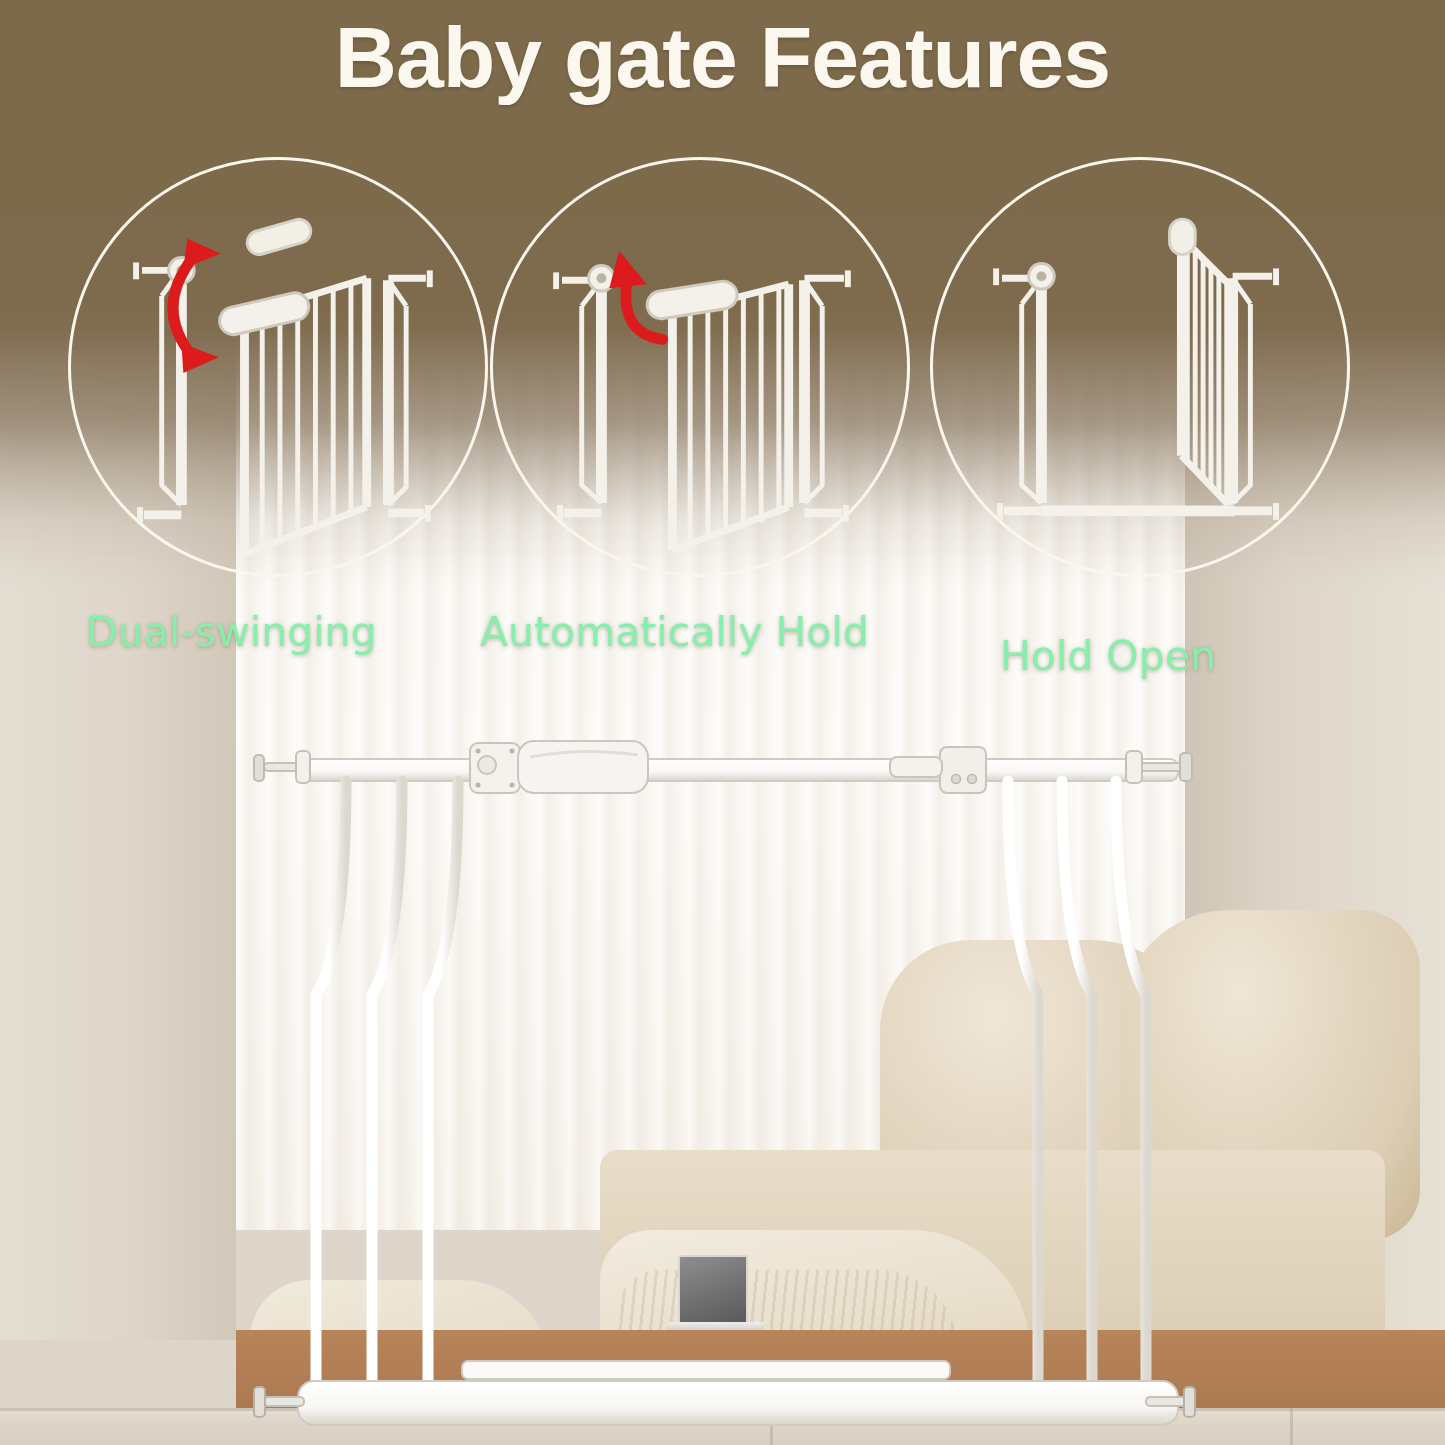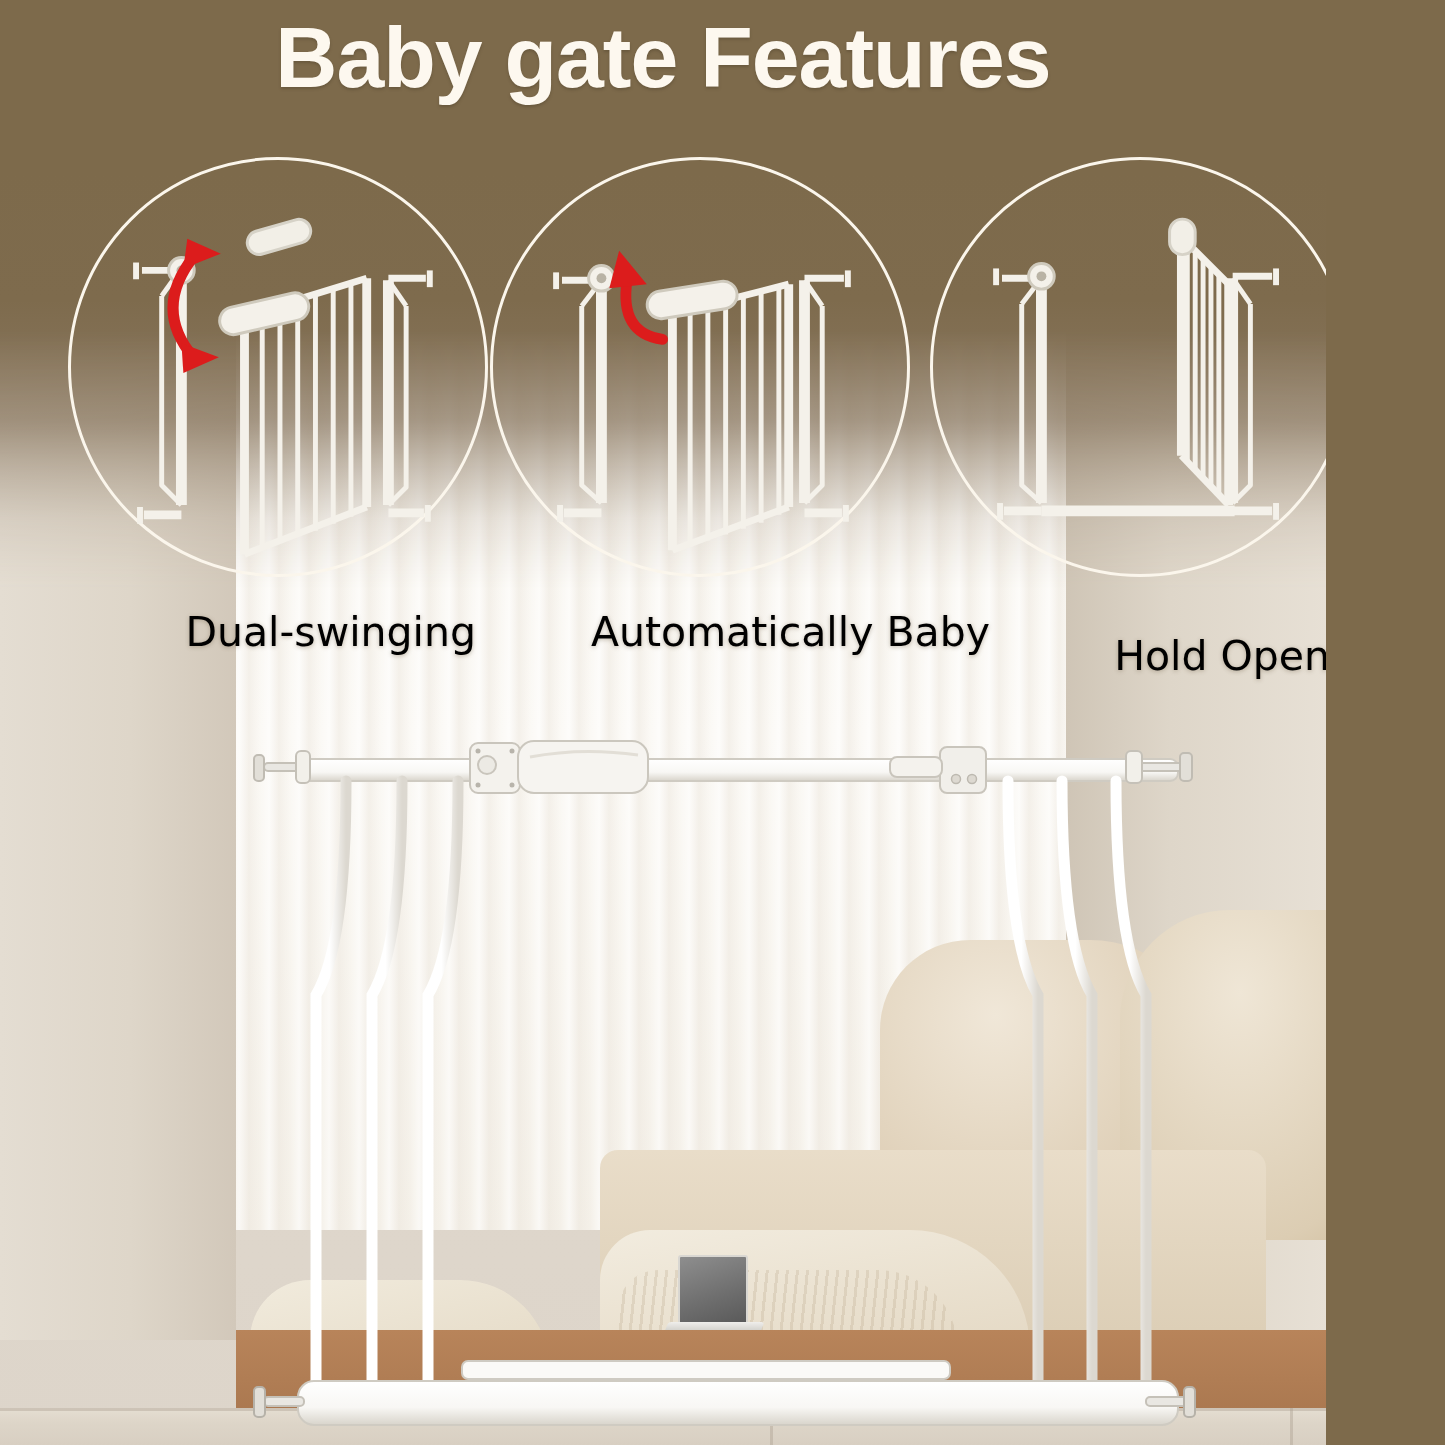--- a/index.html
+++ b/index.html
@@ -1,21 +1,21 @@
 <!DOCTYPE html>
 <html><head>
 <meta charset="utf-8">
 <style>
   html,body{margin:0;padding:0;}
   body{
     width:1445px;height:1445px;overflow:hidden;
     font-family:"Liberation Sans","DejaVu Sans",sans-serif;
     background:#7d6a4b;
   }
-  #stage{position:relative;width:1326px;height:1445px;overflow:hidden;}
+  #stage{position:relative;width:1445px;height:1445px;overflow:hidden;}
 
   
   .bg-grad{
     position:absolute;inset:0;
     background:linear-gradient(180deg,
       #7d6a4b 0px, #7d6a4b 170px, #7e6b4d 300px,
       #8a7861 430px, #9d8d79 500px, #b3a694 560px,
       #c6bbab 620px, #d3cabb 700px, #dad2c5 820px,
       #ddd5ca 1000px, #ded6cb 1260px, #ddd5ca 1445px);
   }
@@ -99,21 +99,21 @@
     position:absolute;width:420px;height:420px;border-radius:50%;
     border:3px solid #fbf6ec;box-sizing:border-box;
   }
   .c1{left:68px;top:157px;}
   .c2{left:490px;top:157px;}
   .c3{left:930px;top:157px;}
   .circle svg{position:absolute;left:0;top:0;width:100%;height:100%;overflow:visible;}
 
   
   .caption{
-    position:absolute;text-align:right;color:#000000;
+    position:absolute;text-align:left;color:#86efac;
     font-size:41px;line-height:1.18;font-weight:normal;
     font-family:"DejaVu Sans","Liberation Sans",sans-serif;
     text-shadow:0 1px 4px rgba(120,105,80,.45);
   }
   .cap1{left:86px;top:608px;width:390px;}
   .cap2{left:480px;top:608px;width:510px;}
   .cap3{left:1000px;top:632px;width:330px;}
 
   
   .gate-main{position:absolute;left:250px;top:735px;width:950px;height:700px;}
@@ -286,21 +286,21 @@
 
         <rect x="240" y="60" width="26" height="36" rx="13" fill="#f2efe7" stroke="#d6d2c7" stroke-width="3"></rect>
       </g>
     </svg>
   </div>
 
   <div class="caption cap1">
     <div>Dual-swinging</div>
   </div>
   <div class="caption cap2">
-    <div>Automatically Baby</div>
+    <div>Automatically Hold</div>
   </div>
   <div class="caption cap3">
     <div>Hold Open</div>
   </div>
 
   <div class="gate-main">
     <svg viewBox="0 0 950 700" aria-hidden="true">
       <defs>
         <linearGradient id="barg" x1="0" y1="0" x2="1" y2="0">
           <stop offset="0%" stop-color="#ffffff"></stop>

